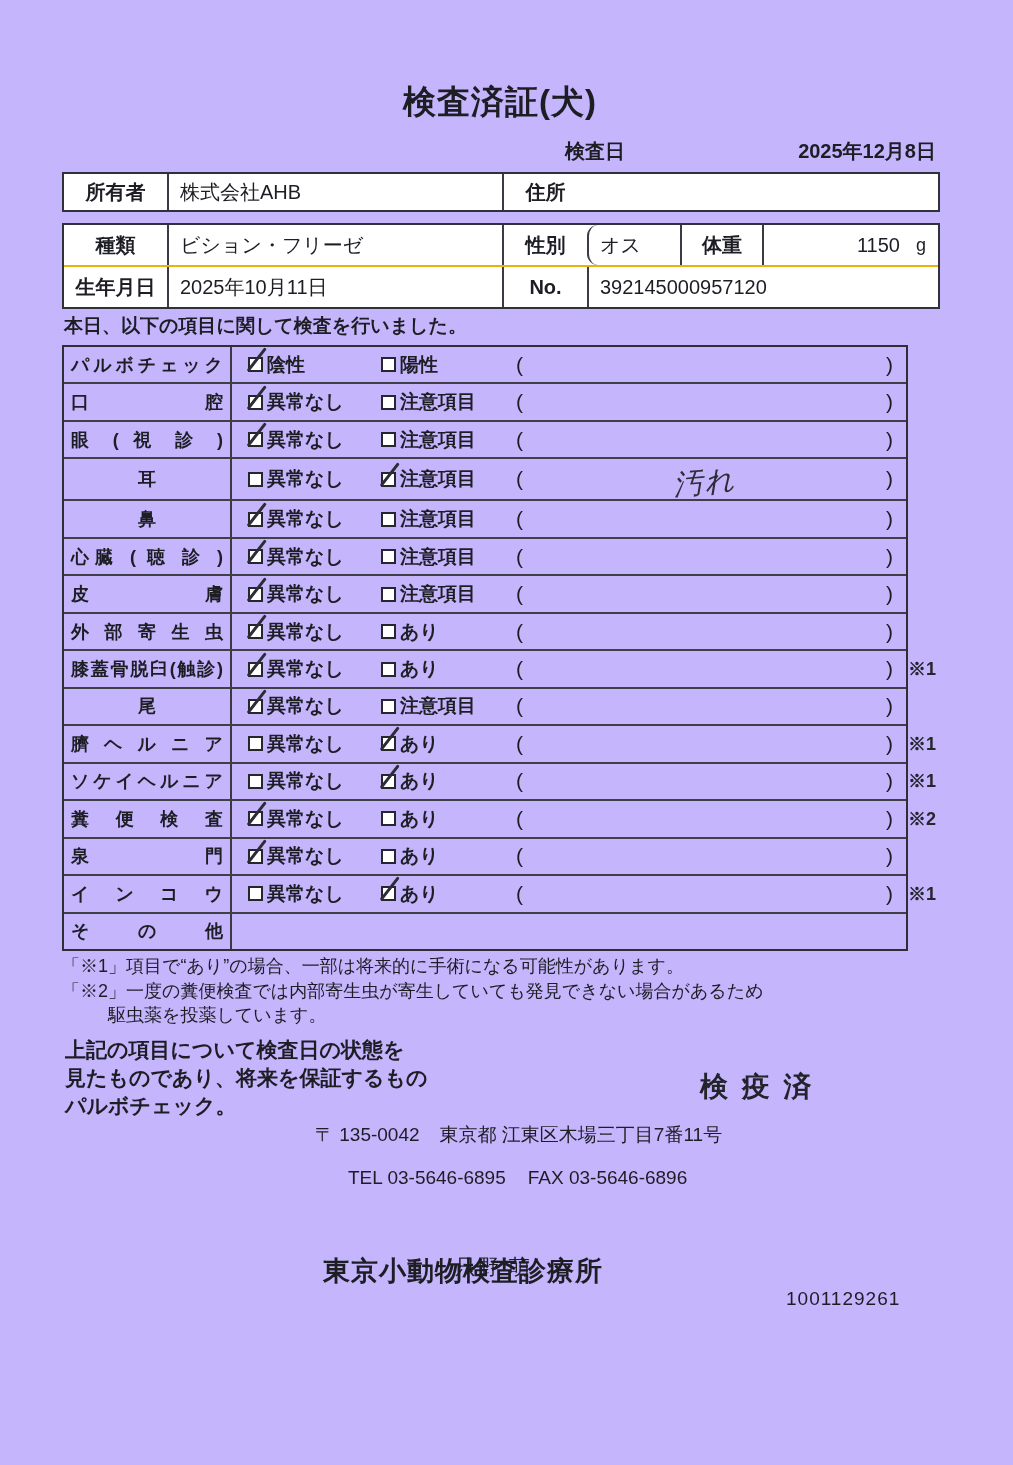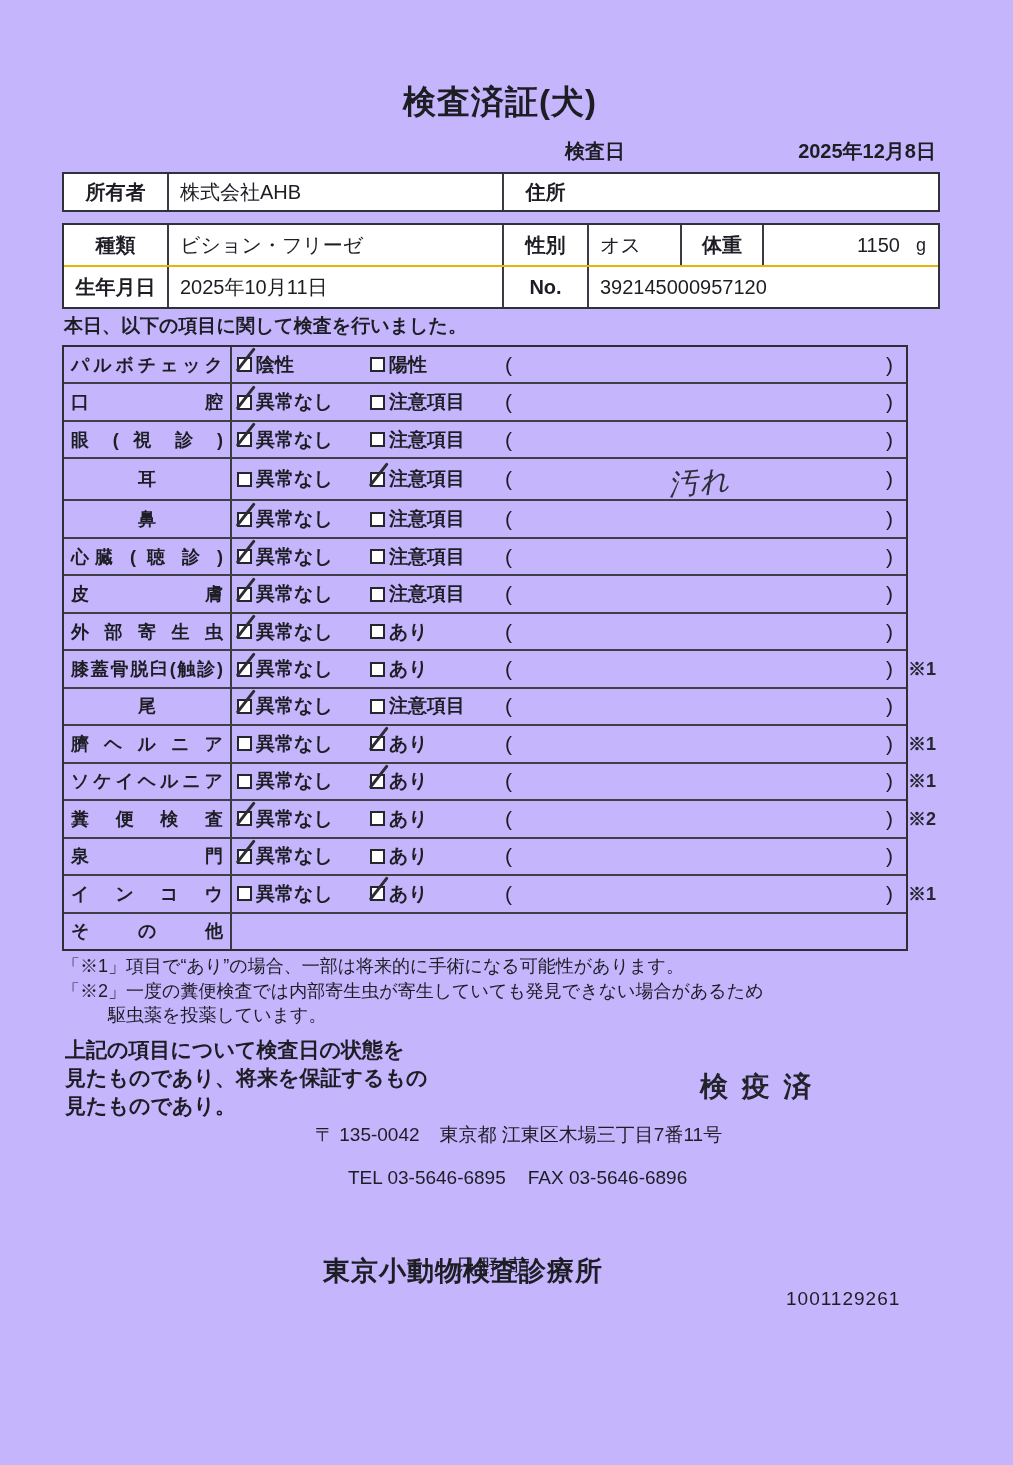--- a/index.html
+++ b/index.html
@@ -21,41 +21,41 @@
   
   .box { box-sizing:border-box; border:2.5px solid #31313a; display:flex; flex-direction:column; background:#fff; }
   .brow { display:flex; align-items:stretch; }
   .brow + .brow { border-top:2px solid #eab308; }
   .cell { box-sizing:border-box; display:flex; align-items:center; font-size:20px; overflow:hidden; white-space:nowrap; }
   .cell + .cell { border-left:2px solid #3b3b44; }
   .lblc { justify-content:center; font-weight:600; }
   .valc { padding-left:11px; font-weight:500; }
   .w-owner-lbl { width:103px; } .w-owner-val { width:335px; }
   .w-addr-lbl  { width:85px;  } .w-addr-val  { flex:1; }
-  .w-sex-val { width:93px; } .w-weight-lbl { width:82px; }
+  .w-sex-val { width:93px;border-radius:11px; } .w-weight-lbl { width:82px; }
   .w-weight-val { flex:1; justify-content:flex-end; padding-right:12px; }
   .unit { margin-left:16px; font-size:18px; }
   .t1 { top:172px; left:62px; width:878px; height:40px; }
   .t1 .brow { flex:1; }
   .t2 { top:223px; left:62px; width:878px; height:86px; }
   .t2 .brow { flex:1; }
 
   .intro { top:313px; left:64px; font-size:19px; font-weight:600; }
 
   
   .checktable { top:345px; left:62px; width:846px; height:606px;
     box-sizing:border-box; border:2.5px solid #2e2e37; display:flex; flex-direction:column; }
   .trow { flex:1; display:flex; align-items:stretch; position:relative; }
   .trow + .trow { border-top:2px solid #3f3f48; }
   .tlabel { width:168px; box-sizing:border-box; border-right:2px solid #3a3a43;
     padding:0 7px; font-size:18px; font-weight:600;
     display:flex; flex-direction:column; justify-content:center; }
   .tlabel > span { display:block; text-align:justify; text-align-last:justify; }
   .tlabel.cen > span { text-align:center; text-align-last:center; }
-  .tbody { flex:1; display:flex; align-items:center; padding-left:5px; }
+  .tbody { flex:1; display:flex; align-items:center; padding-left:16px; }
   .opt { width:133px; display:flex; align-items:center; gap:4px; font-size:19px; font-weight:600; }
   .cb { position:relative; width:15px; height:15px; box-sizing:border-box;
     border:2.5px solid #26262e; background:#fff; flex:none; }
   .cb.checked::after { content:""; position:absolute; left:-3px; bottom:-1px;
     width:29px; height:3px; background:#2c2c34; border-radius:2px;
     transform:rotate(-52deg); transform-origin:2px 50%; }
   .parens { flex:1; display:flex; justify-content:space-between; align-items:center;
     padding:0 13px 0 2px; font-size:21px; font-weight:500; }
   .hand { font-size:29px; font-style:italic; font-weight:500; color:#2e2e38;
     transform:rotate(-5deg) translateY(4px); letter-spacing:2px; }
@@ -462,21 +462,21 @@
 
   <div class="abs note1">「※1」項目で“あり”の場合、一部は将来的に手術になる可能性があります。</div>
   <div class="abs note2">
     <div>「※2」一度の糞便検査では内部寄生虫が寄生していても発見できない場合があるため</div>
     <div class="cont">駆虫薬を投薬しています。</div>
   </div>
 
   <div class="abs disclaimer">
     <div>上記の項目について検査日の状態を</div>
     <div>見たものであり、将来を保証するもの</div>
-    <div>見たものであり。</div>
+    <div>パルボチェック。</div>
   </div>
 
   <div class="abs stamp">検 疫 済</div>
 
   <div class="abs postal-row">
     <span>〒 135-0042</span>
     <span>東京都 江東区木場三丁目7番11号</span>
   </div>
   <div class="abs tel-row">
     <span>TEL 03-5646-6895</span>

